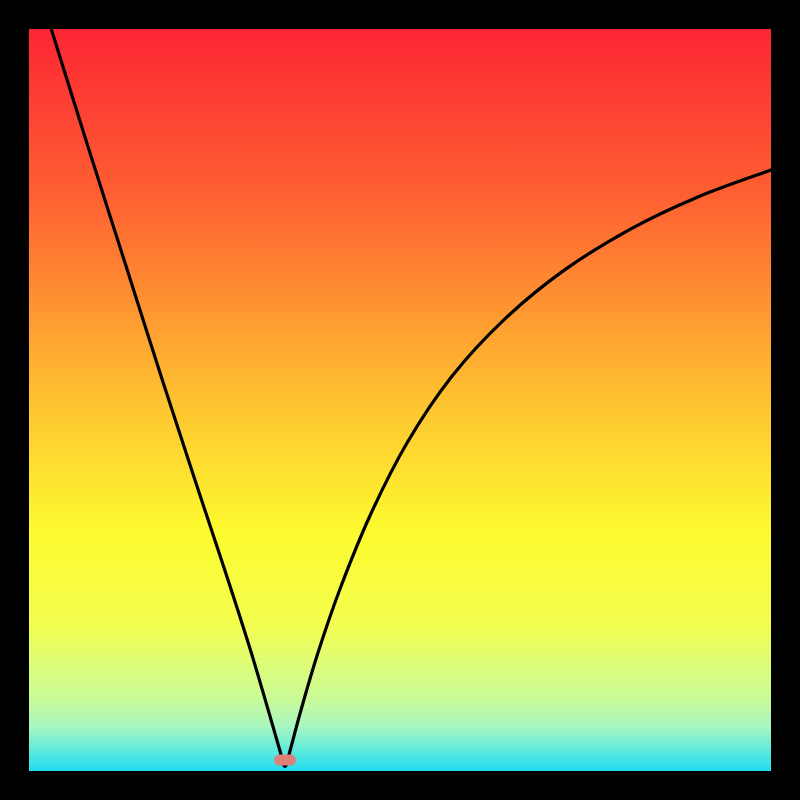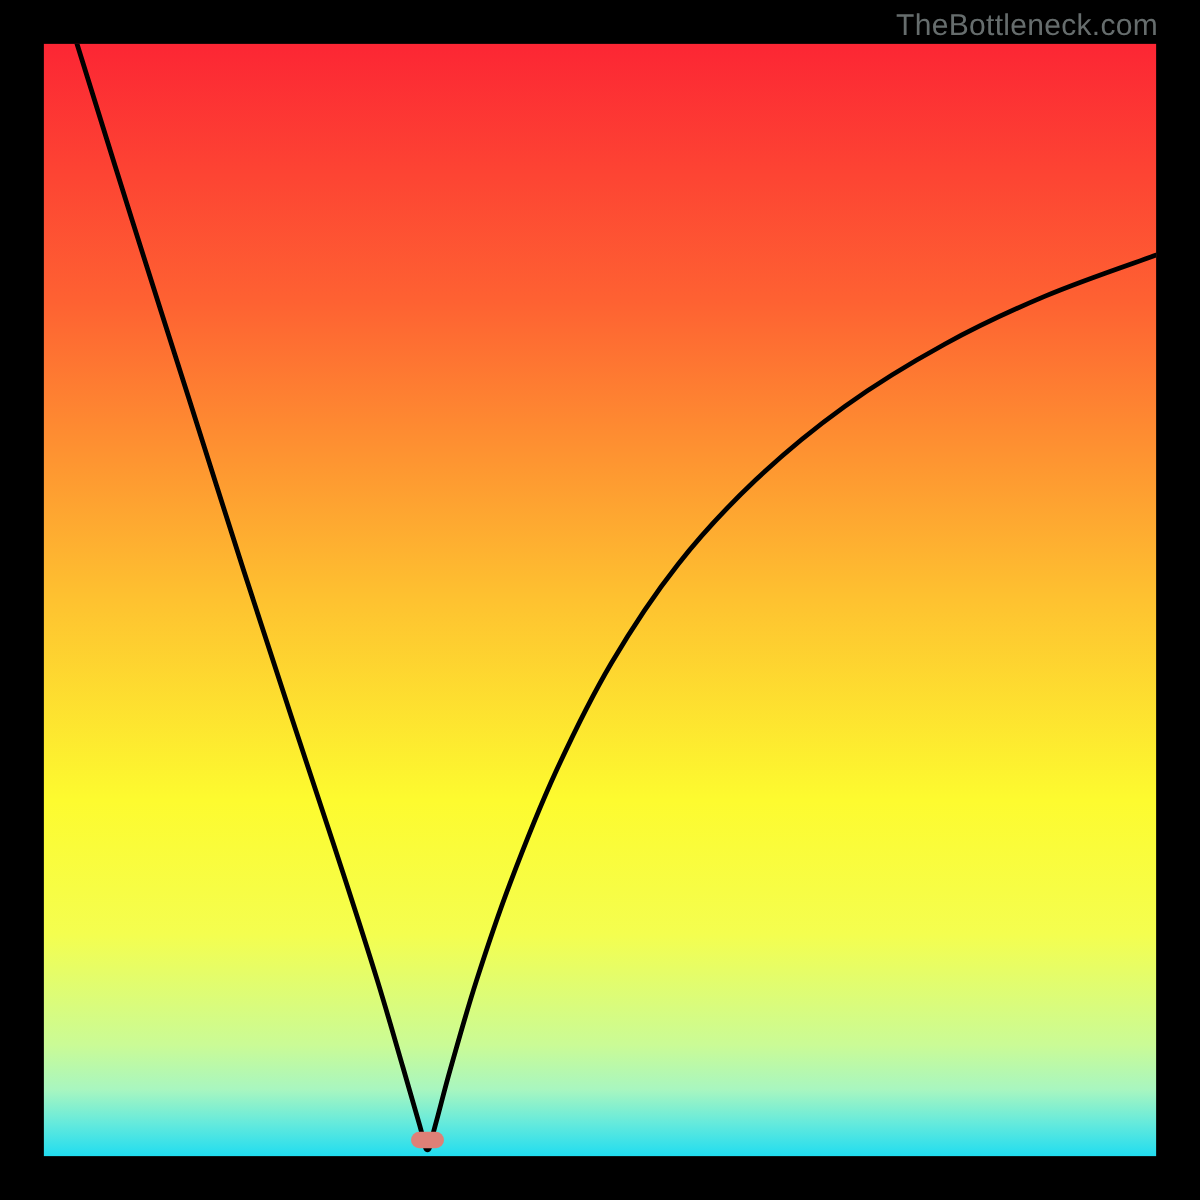--- a/index.html
+++ b/index.html
@@ -79,14 +79,13 @@
       <rect x="0" y="0" width="742" height="742" fill="url(#bg-grad)"></rect>
     </svg>
 
     <svg class="curve-svg" viewBox="0 0 742 742" preserveAspectRatio="none">
       <path id="curve-path" d="M 22.26 0.00 C 28.94 21.37, 46.00 76.38, 59.36 118.72 C 72.72 161.06, 83.10 193.28, 96.46 235.21 C 109.82 277.15, 120.20 310.30, 133.56 351.71 C 146.92 393.11, 158.64 428.64, 170.66 465.23 C 182.68 501.83, 190.99 526.30, 200.34 555.02 C 209.69 583.73, 215.52 601.79, 222.60 624.76 C 229.68 647.74, 234.59 665.28, 239.67 682.64 C 244.74 700.00, 247.86 711.34, 250.80 721.22 C 253.73 731.11, 254.12 737.55, 255.99 737.55 C 257.86 737.55, 258.38 731.11, 261.18 721.22 C 263.99 711.34, 266.63 700.00, 271.57 682.64 C 276.51 665.28, 281.56 646.80, 288.64 624.76 C 295.72 602.73, 301.42 585.19, 310.90 560.21 C 320.38 535.23, 329.17 512.45, 341.32 486.01 C 353.47 459.57, 363.73 438.27, 378.42 413.29 C 393.11 388.32, 405.58 369.29, 422.94 347.26 C 440.30 325.22, 454.85 309.83, 474.88 290.86 C 494.91 271.90, 511.53 258.19, 534.24 241.89 C 556.95 225.60, 576.98 213.56, 601.02 200.34 C 625.06 187.12, 642.42 179.12, 667.80 168.43 C 693.18 157.75, 728.64 145.92, 742.00 140.98" fill="none" stroke="#000000" stroke-width="3.2" stroke-linecap="round" stroke-linejoin="round"></path>
     </svg>
 
     <div class="marker" id="min-marker" style="left: 255.99px; top: 730.87px; background: rgb(222, 128, 119);"></div>
   </div>
 
-  <div class="watermark">TheBottleneck.com</div>
 </div>
 
 </body></html>

